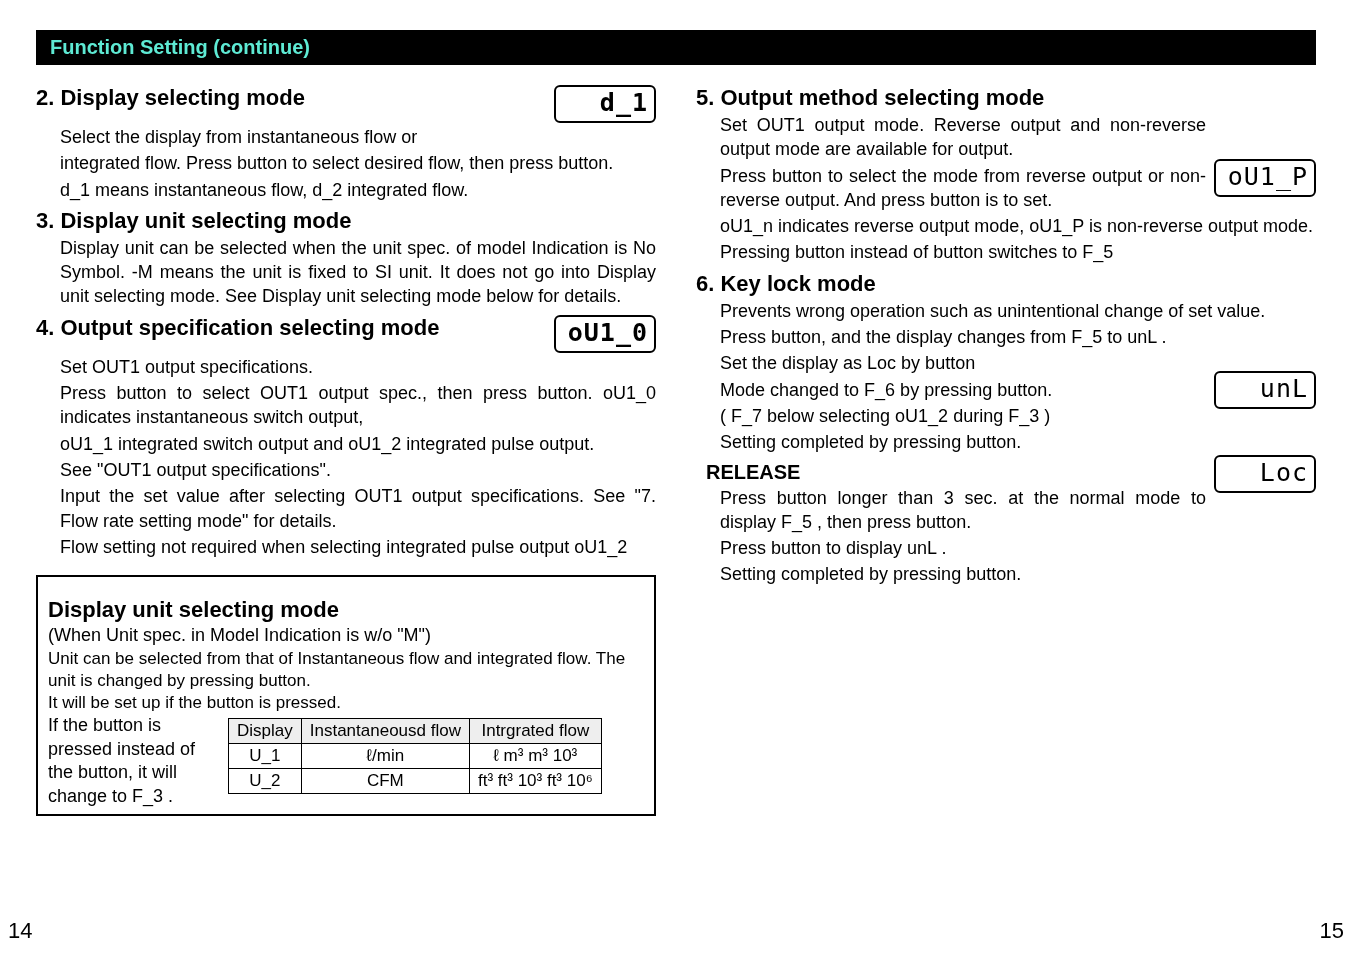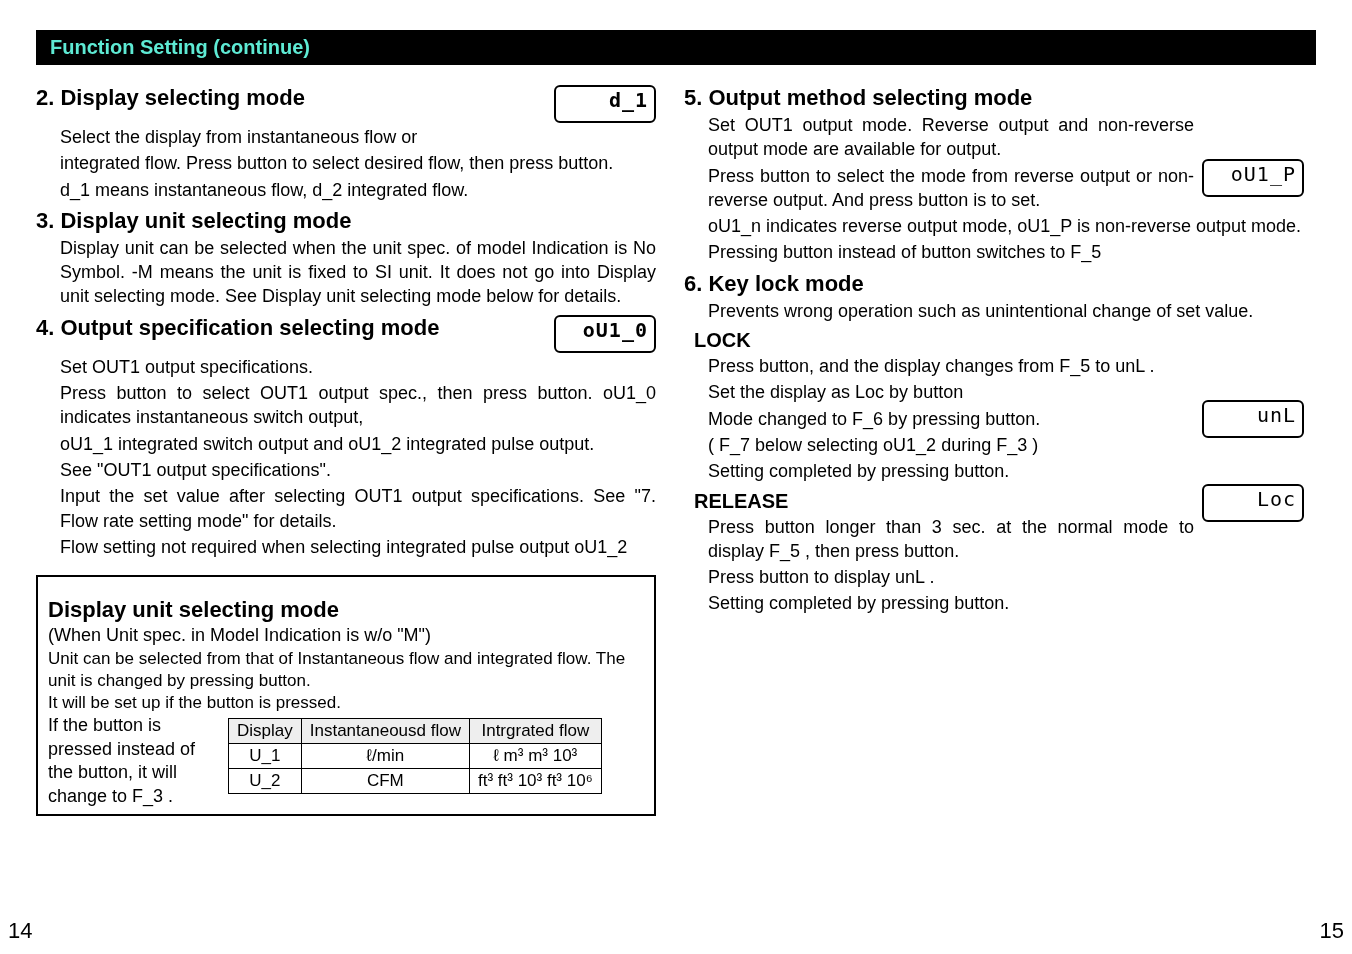--- a/index.html
+++ b/index.html
@@ -13,21 +13,21 @@
     position:relative;
     padding:30px 36px 0 36px;
   }
   .banner {
     background:#000; color:#5eead4;
     font-weight:bold;
     padding:6px 14px; font-size:20px;
     margin-bottom:14px;
   }
   .cols {
-    display:flex; gap:28px;
+    display:flex; gap:40px;
   }
   .col { width:620px; }
   .h2 {
     font-weight:bold; font-size:22px;
     margin:6px 0 2px 0;
     display:flex; align-items:flex-start; justify-content:space-between;
   }
   .h3 {
     font-weight:bold; font-size:20px;
     margin:6px 0 2px 0;
@@ -35,21 +35,21 @@
   .body {
     font-size:18px; line-height:1.35;
     margin-left:24px;
     text-align:justify;
   }
   .body p { margin:2px 0; }
   .lcd {
     border:2px solid #000; border-radius:6px;
     padding:0 6px 0 6px;
     font-family: monospace;
-    font-size:20px; letter-spacing:1px;
+    font-size:25px; letter-spacing:1px;
     min-width:86px; text-align:right;
     line-height:1.3; height:34px;
     display:inline-block;
   }
   .lcd-right { float:right; margin-left:8px;margin-top:46px; }
   .box {
     border:2px solid #000;
     padding:8px 10px 6px 10px;
     margin-top:16px;
   }
@@ -159,21 +159,20 @@
         <p>Pressing       button instead of       button switches to  F_5</p>
       </div>
 
       <div class="h2">
         <span>6. Key lock mode</span>
       </div>
       <div class="body">
         <p>Prevents wrong operation such as unintentional change of set value.</p>
       </div>
 
-      <div class="h3" style="margin-left:10px">LOCK</div>
       <div class="body">
         <span class="lcd lcd-right">unL</span>
         <p>Press       button, and the display changes from  F_5  to  unL  .</p>
         <span class="lcd lcd-right" style="clear:right">Loc</span>
         <p>Set the display as   Loc   by     button</p>
         <p>Mode changed to   F_6   by pressing        button.</p>
         <p>(  F_7  below selecting  oU1_2  during  F_3  )</p>
         <p>Setting completed by pressing       button.</p>
       </div>
 

